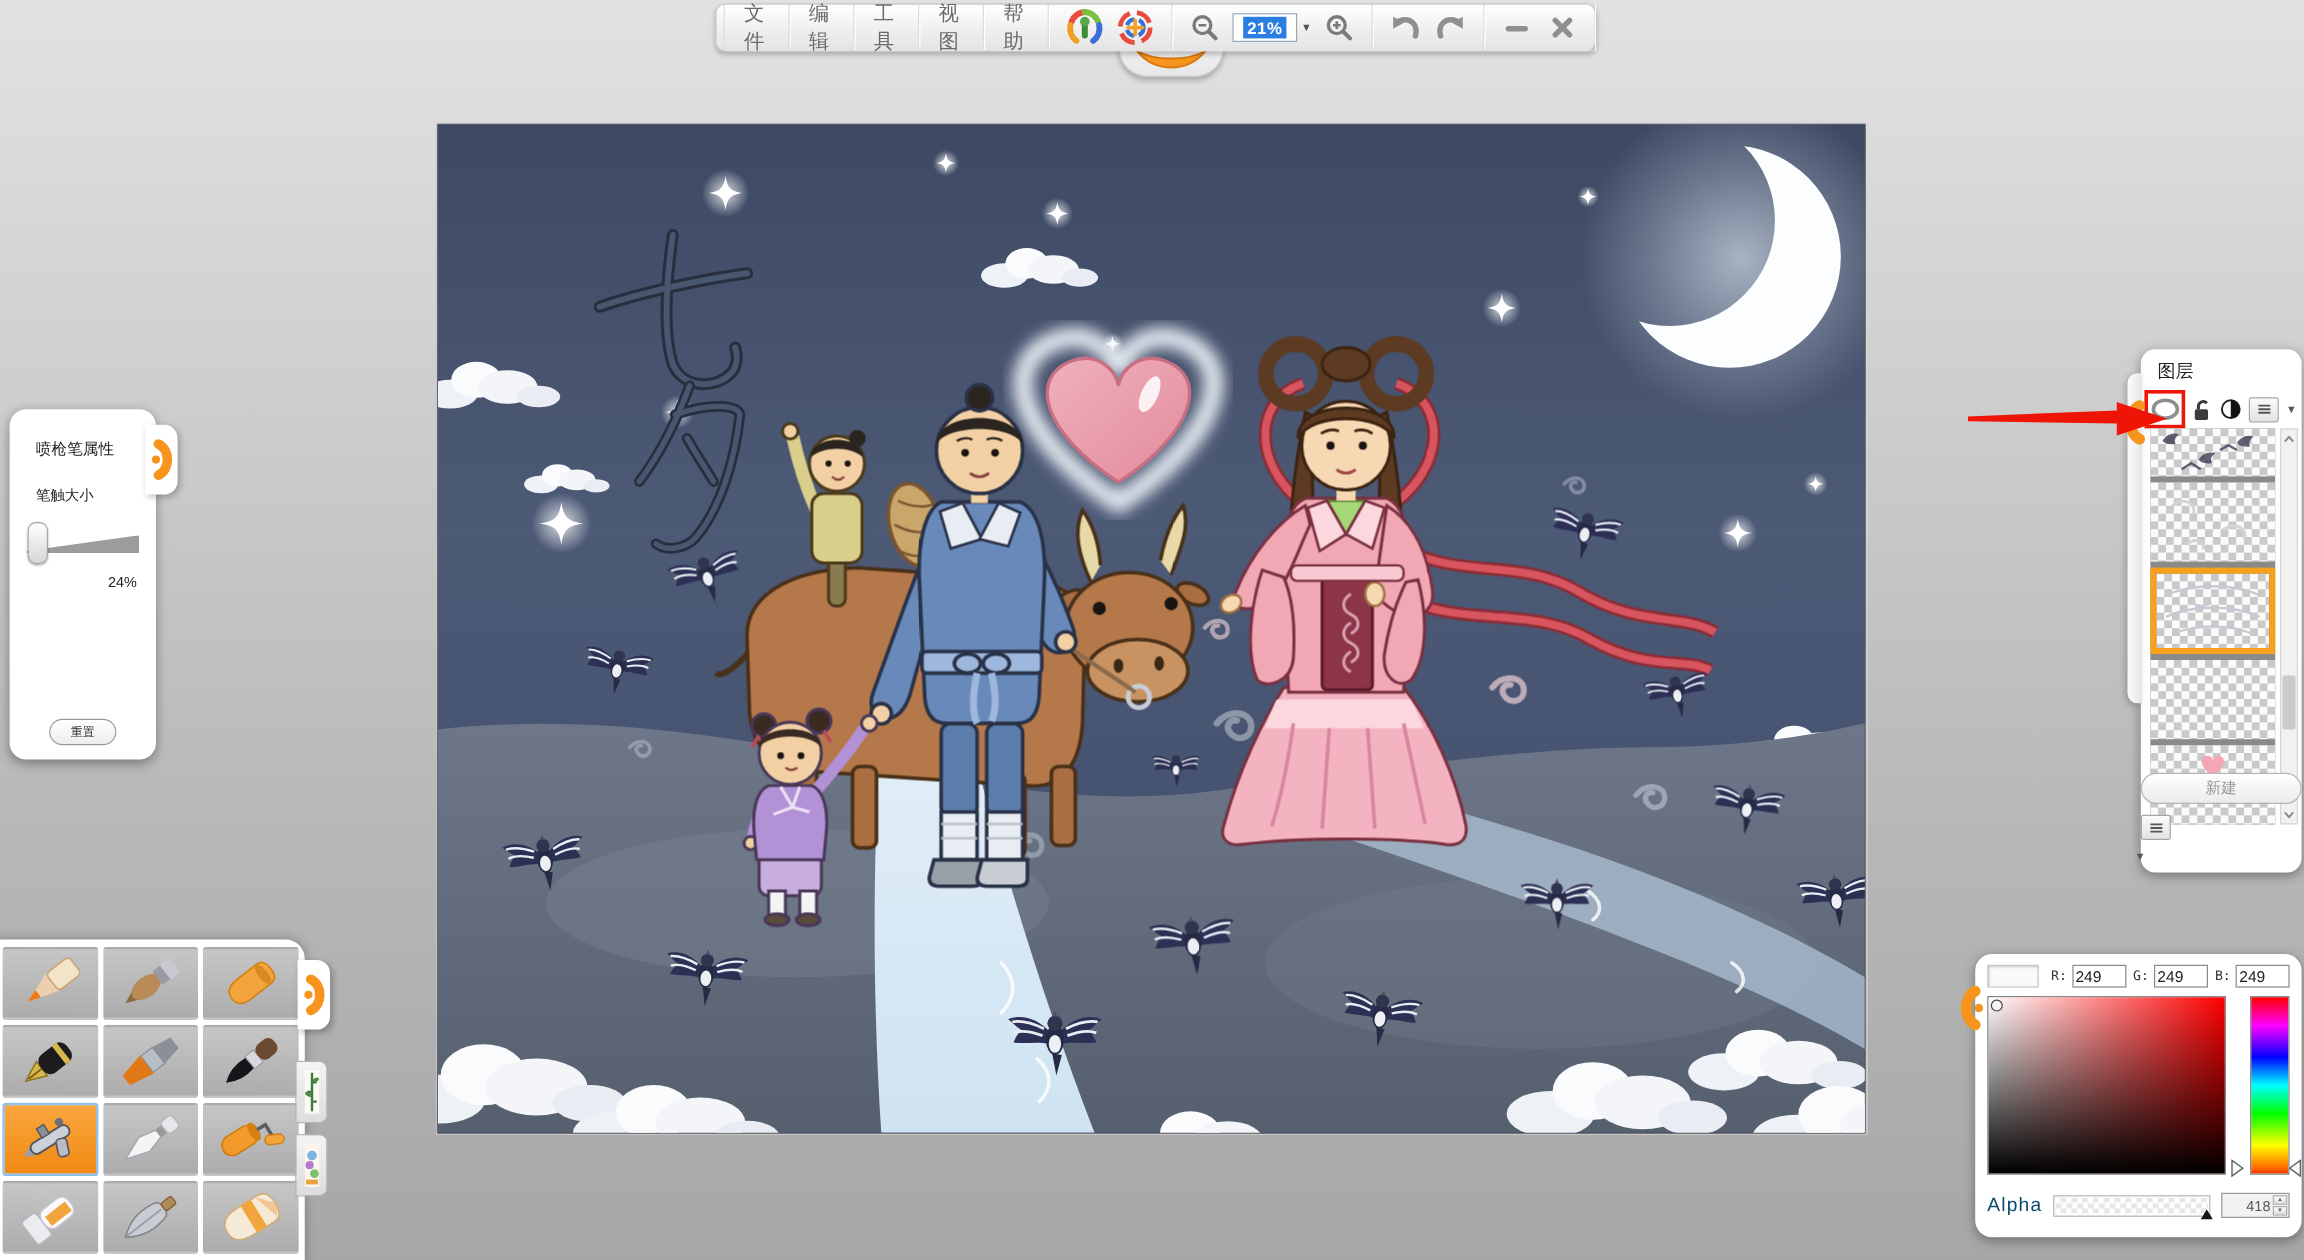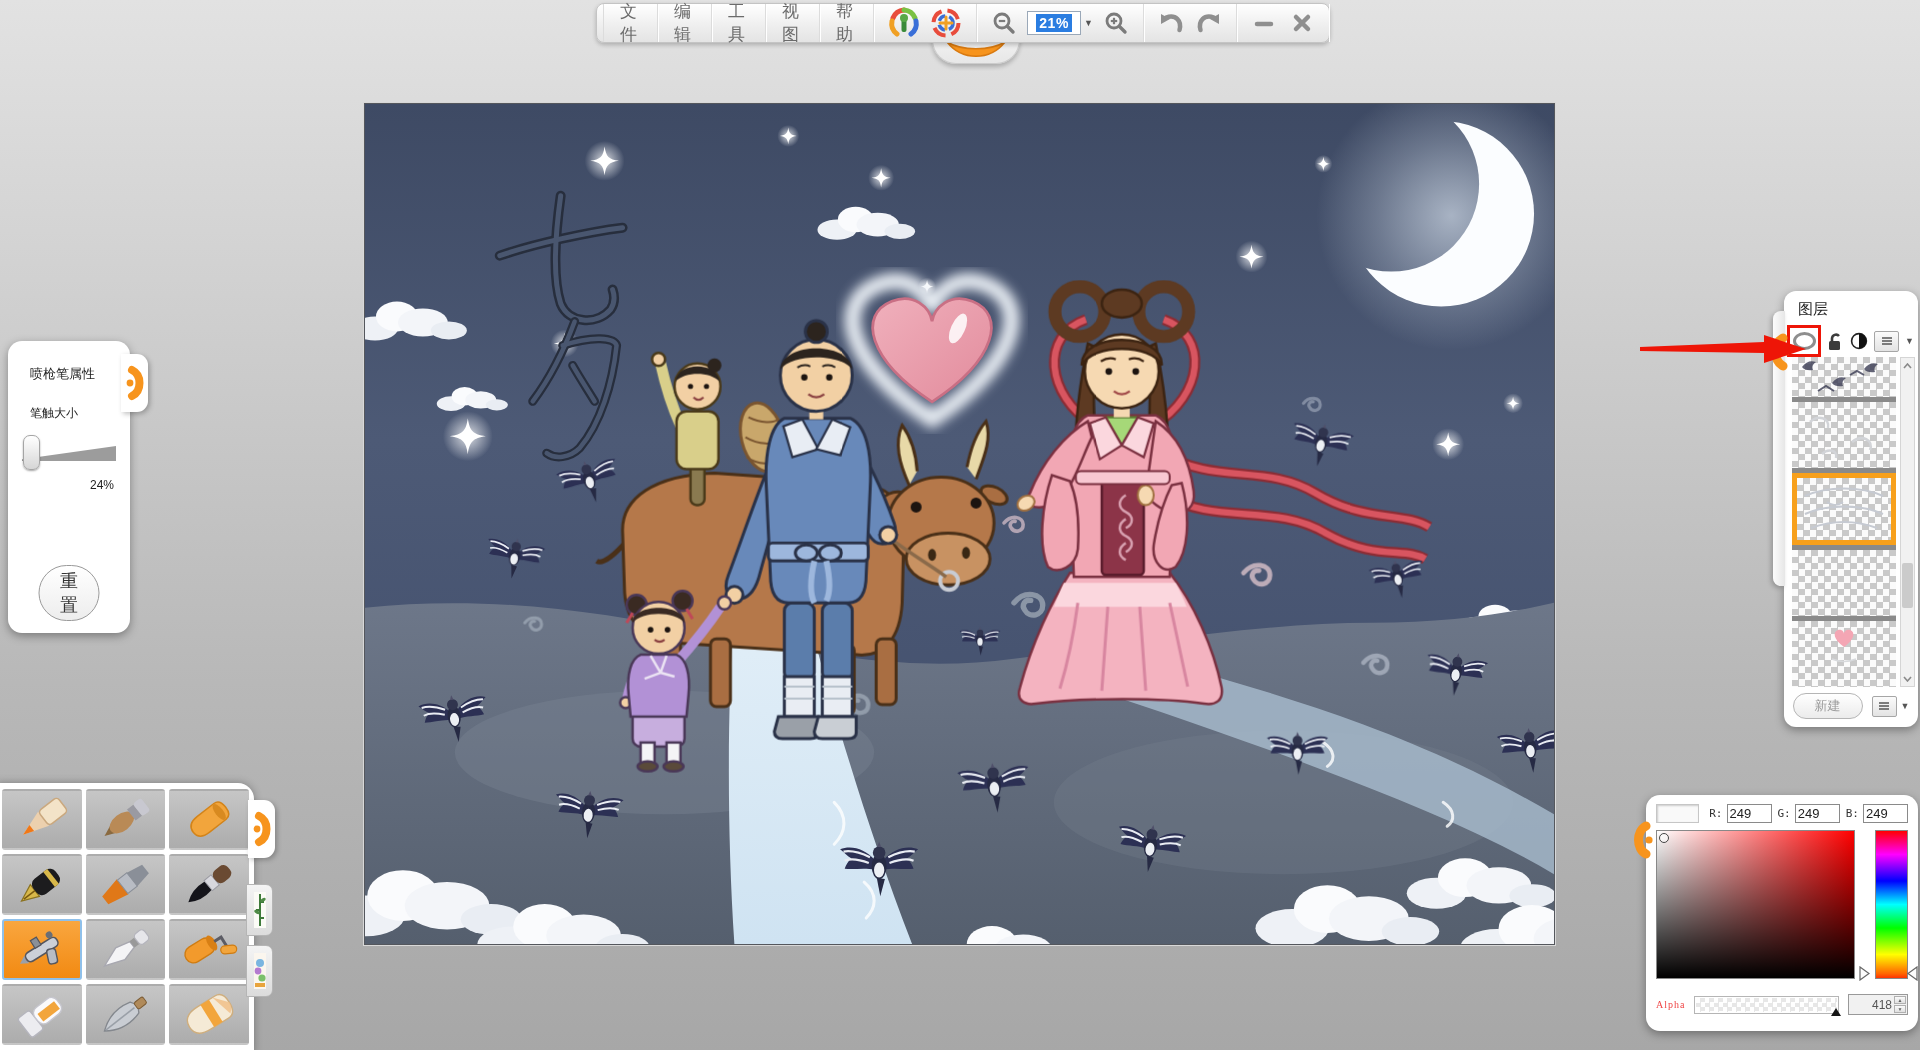--- a/index.html
+++ b/index.html
@@ -41,21 +41,21 @@
   .bp-sub{margin:22px 0 0 22px;font-size:12px;color:#222;}
   .bp-slider{position:relative;margin:12px 6px 0 6px;height:36px;}
   .wedge{position:absolute;left:8px;right:8px;bottom:9px;height:15px;background:#9c9c9c;
     clip-path:polygon(0 88%,100% 0,100% 100%,0 100%);}
   .sl-thumb{position:absolute;left:9px;top:1px;width:15px;height:33px;
     background:linear-gradient(#ffffff,#d6d6d6);border:1px solid #a5a5a5;border-radius:7px;
     box-shadow:0 1px 2px rgba(0,0,0,.35);}
   .bp-value{text-align:right;margin:8px 16px 0 0;font-size:12px;color:#222;}
   .bp-reset{position:absolute;bottom:12px;left:50%;transform:translateX(-50%);
     border:1px solid #9a9a9a;border-radius:999px;background:linear-gradient(#fff,#ededed);
-    padding:3px 17px;font-size:18px;color:#333;}
+    padding:3px 17px;font-size:10px;color:#333;}
   .side-tab{position:absolute;width:27px;height:58px;background:#fff;box-shadow:2px 2px 5px rgba(0,0,0,.25);
     display:flex;align-items:center;justify-content:center;}
   .tab-r{border-radius:0 11px 11px 0;}
   
   .tool-palette{position:absolute;left:-4px;top:783px;width:258px;height:271px;z-index:20;
     background:#fff;border-radius:4px 16px 0 0;box-shadow:0 0 9px rgba(0,0,0,.3);padding:6px 5px 5px 6px;box-sizing:border-box;}
   .tp-grid{display:grid;grid-template-columns:repeat(3,1fr);grid-auto-rows:61px;gap:4px;}
   .tp-cell{background:linear-gradient(#c6c6c6,#acacac);border-radius:3px;display:flex;align-items:center;justify-content:center;border:2px solid rgba(0,0,0,0);}
   .tp-cell.selected{background:linear-gradient(#f9a63f,#f28a12);border:2px solid #8fc0ea;}
   .tp-mini{position:absolute;right:-19px;width:25px;height:50px;background:linear-gradient(#f4f4f4,#dcdcdc);
@@ -68,41 +68,41 @@
   .oval-ico{width:17px;height:12px;border:3px solid #8e8e8e;border-radius:50%;}
   .mbtn{width:23px;height:19px;border:1px solid #a6a6a6;background:linear-gradient(#fbfbfb,#e3e3e3);
     display:flex;align-items:center;justify-content:center;border-radius:2px;}
   .lp-list{position:absolute;left:8px;top:66px;width:104px;height:330px;background:#8a8a8a;padding:0;}
   .lyr{position:relative;width:104px;background:repeating-conic-gradient(#c9c9c9 0% 25%,#fbfbfb 0% 50%);
     background-size:13px 13px;margin-bottom:5px;overflow:hidden;box-sizing:border-box;}
   .lyr.selected{border:5px solid #f7a01c;}
   .lp-scroll{position:absolute;right:3px;top:66px;width:15px;height:330px;background:#f1f1f1;border:1px solid #d5d5d5;box-sizing:border-box;}
   .sc-btn{position:absolute;left:0;width:13px;height:15px;display:flex;align-items:center;justify-content:center;}
   .sc-thumb{position:absolute;left:1px;width:11px;top:205px;height:45px;background:#cbcbcb;border-radius:2px;}
-  .lp-bottom{position:absolute;bottom:8px;left:0;right:0;display:flex;align-items:center;justify-content:center;gap:9px;}
+  .lp-bottom{position:absolute;bottom:8px;left:0;right:0;display:flex;justify-content:center;gap:9px;flex-direction:column;}
   .new-btn{border:1px solid #b5b5b5;border-radius:999px;background:linear-gradient(#fff,#ebebeb);
     color:#9a9a9a;font-size:13px;padding:3px 21px;}
   .lp-tab{position:absolute;left:-11px;top:20px;width:12px;height:275px;background:linear-gradient(90deg,#fcfcfc,#e6e6e6);
     border-radius:8px 0 0 8px;box-shadow:-2px 2px 5px rgba(0,0,0,.22);}
   .red-arrow{position:absolute;left:1640px;top:334px;width:168px;height:30px;z-index:40;}
   
   .color-panel{left:1646px;top:795px;width:272px;height:236px;border-radius:14px;padding:9px 10px;box-sizing:border-box;z-index:20;}
   .cp-top{display:flex;align-items:center;gap:3px;}
   .cp-swatch{width:44px;height:17px;background:#f9f9f9;border:1px solid #c6c6c6;box-shadow:inset 1px 1px 2px rgba(0,0,0,.18);margin-right:4px;}
   .cp-lab{font-family:"DejaVu Sans Mono","Liberation Mono",monospace;font-size:11px;color:#333;margin:0 1px 0 3px;}
   .cp-inp{width:39px;height:17px;border:1px solid #8a8a8a;font-size:13px;color:#222;padding:0 2px;font-family:"Liberation Sans",sans-serif;}
   .cp-main{position:relative;margin-top:7px;height:149px;}
   .cp-sv{position:absolute;left:0;top:0;width:197px;height:147px;border:1px solid #888;
     background:linear-gradient(to top,#000,rgba(0,0,0,0)),linear-gradient(to right,#fff,#f00);}
   .sv-marker{position:absolute;left:2px;top:2px;width:8px;height:8px;border:1.6px solid #444;border-radius:50%;background:rgba(255,255,255,.5);}
   .cp-hue{position:absolute;right:0;top:0;width:31px;height:147px;border:1px solid #888;
     background:linear-gradient(#ff0000 0%,#ff00ff 16%,#0000ff 34%,#00ffff 50%,#00ff00 66%,#ffff00 84%,#ff6600 97%,#ff3300 100%);}
   .hue-mk{position:absolute;bottom:-2px;}
   .cp-alpha{display:flex;align-items:center;margin-top:15px;gap:9px;}
-  .alpha-lab{font-family:Liberation Serif, serif;font-size:10px;color:#ef4444;letter-spacing:1px;}
+  .alpha-lab{font-family:Liberation Sans, sans-serif;font-size:16px;color:#0c4a6e;letter-spacing:1px;}
   .alpha-track{position:relative;width:148px;height:16px;border:1px solid #b5b5b5;background:#fff;}
   .alpha-track::before{content:"";position:absolute;inset:1px;
     background:repeating-conic-gradient(#cfcfcf 0% 25%,#ffffff 0% 50%);background-size:9px 9px;opacity:.5;}
   .alpha-mk{position:absolute;right:-3px;bottom:-3px;width:0;height:0;
     border-left:5px solid transparent;border-right:5px solid transparent;border-bottom:8px solid #151515;}
   .alpha-val{position:relative;width:42px;height:19px;border:1px solid #999;background:#f1f1f1;
     display:flex;align-items:center;justify-content:flex-end;padding:0 15px 0 3px;font-size:12px;color:#555;box-sizing:content-box;}
   .spin{position:absolute;right:1px;top:1px;bottom:1px;width:12px;display:flex;flex-direction:column;gap:1px;}
   .spin span{flex:1;background:linear-gradient(#fafafa,#e0e0e0);border:1px solid #b0b0b0;font-size:5px;line-height:5px;color:#666;display:flex;align-items:center;justify-content:center;}
   

